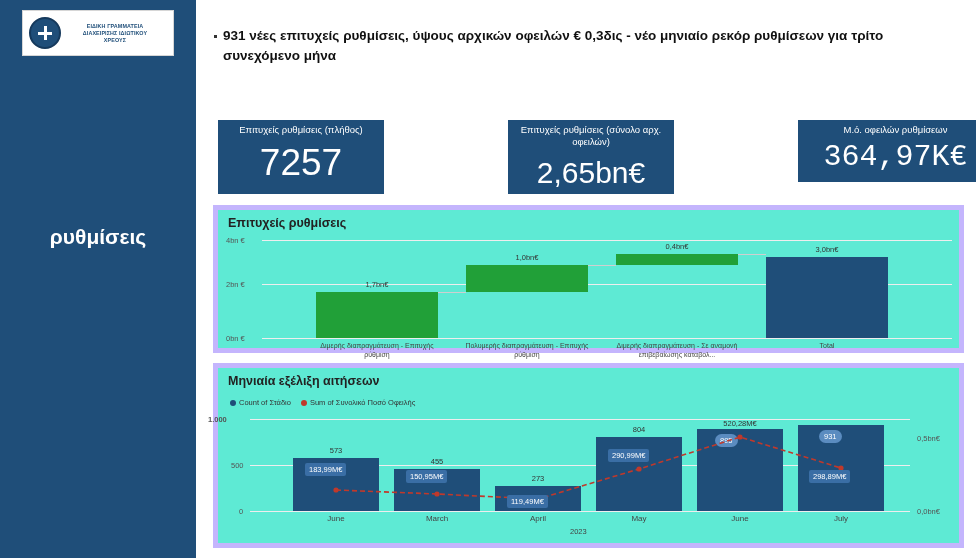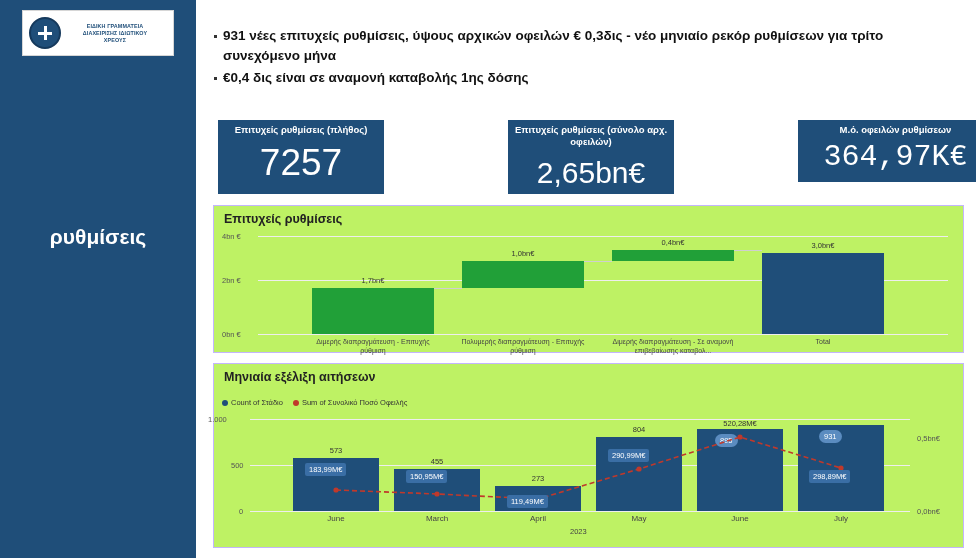--- a/index.html
+++ b/index.html
@@ -72,39 +72,39 @@
   }
   
   .kpi {
     position: absolute;
     background: #1f4e79;
     color: #ffffff;
     text-align: center;
     padding-top: 4px;
   }
   .kpi .kpi-label {
-    font-size: 9.5px; font-weight: bold; line-height: 12px;
+    font-size: 9.5px; font-weight: normal; line-height: 12px;
     padding: 0 6px;
   }
   .kpi .kpi-value {
     font-weight: normal;
     line-height: 1;
   }
   #kpi1 { left: 218px; top: 120px; width: 166px; height: 74px; }
   #kpi1 .kpi-value { font-size: 37px; margin-top: 8px; }
   #kpi2 { left: 508px; top: 120px; width: 166px; height: 74px; }
   #kpi2 .kpi-value { font-size: 30px; margin-top: 10px; }
   #kpi3 { left: 798px; top: 120px; width: 195px; height: 62px; }
   #kpi3 .kpi-value { font-size: 30px; margin-top: 6px; font-family: Liberation Mono, monospace; }
 
   
   .panel {
     position: absolute;
-    background: #bef264;
-    border: 1px solid #c4b5fd;
+    background: #5eead4;
+    border: 5px solid #c4b5fd;
   }
   .panel-title {
     position: absolute; left: 10px; top: 6px;
     font-size: 12.5px; font-weight: bold; color: #222;
   }
   #waterfall-panel { left: 213px; top: 205px; width: 751px; height: 148px; }
   #monthly-panel  { left: 213px; top: 363px; width: 751px; height: 185px; }
 
   .axis-label {
     position: absolute;
@@ -121,21 +121,21 @@
   .datalabel {
     position: absolute;
     font-size: 7.5px; color: #333; text-align: center;
   }
   .cat-label {
     position: absolute;
     font-size: 7px; color: #444; text-align: center; line-height: 9px;
   }
   
   .legend {
-    position: absolute; left: 222px; top: 398px;
+    position: absolute; left: 230px; top: 398px;
     display: flex; gap: 10px; align-items: center;
   }
   .legend-item { display: flex; align-items: center; gap: 3px; font-size: 7.5px; color: #333; }
   .dot { width: 6px; height: 6px; border-radius: 50%; display: inline-block; }
   .dot-navy { background: #1f4e79; }
   .dot-red { background: #c0392b; }
 
   .pill {
     position: absolute;
     background: #3a6ea5;
@@ -171,21 +171,20 @@
       <div>ΧΡΕΟΥΣ</div>
     </div>
   </div>
   <div class="sidebar-title">
     <div>ρυθμίσεις</div>
   </div>
 </div>
 
 <div class="bullets">
   <div class="bullet">931 νέες επιτυχείς ρυθμίσεις, ύψους αρχικών οφειλών € 0,3δις - νέο μηνιαίο ρεκόρ ρυθμίσεων για τρίτο συνεχόμενο μήνα</div>
-  <div class="bullet">€0,4 δις είναι σε αναμονή καταβολής 1ης δόσης</div>
 </div>
 
 <div class="kpi" id="kpi1">
   <div class="kpi-label">Επιτυχείς ρυθμίσεις (πλήθος)</div>
   <div class="kpi-value">7257</div>
 </div>
 <div class="kpi" id="kpi2">
   <div class="kpi-label">Επιτυχείς ρυθμίσεις (σύνολο αρχ. οφειλών)</div>
   <div class="kpi-value">2,65bn€</div>
 </div>
@@ -235,21 +234,21 @@
   <div class="legend-item">
     <span class="dot dot-navy"></span>
     <span>Count of Στάδιο</span>
   </div>
   <div class="legend-item">
     <span class="dot dot-red"></span>
     <span>Sum of Συνολικό Ποσό Οφειλής</span>
   </div>
 </div>
 
-<div class="axis-label" style="position:absolute; left:208px; top:415px;">1.000</div>
+<div class="axis-label" style="position:absolute; left:208px; top:415px;font-weight:bold;">1.000</div>
 <div class="axis-label" style="position:absolute; left:231px; top:461px;">500</div>
 <div class="axis-label" style="position:absolute; left:239px; top:507px;">0</div>
 <div class="axis-label" style="position:absolute; left:917px; top:434px;">0,5bn€</div>
 <div class="axis-label" style="position:absolute; left:917px; top:507px;">0,0bn€</div>
 
 <div class="gridline" style="position:absolute; left:250px; top:419px; width:660px;"></div>
 <div class="gridline" style="position:absolute; left:250px; top:465px; width:660px;"></div>
 <div class="gridline" style="position:absolute; left:250px; top:511px; width:660px;"></div>
 
 <div class="bar bar-navy" style="position:absolute; left:293px; top:458px; width:86px; height:53px;"></div>

